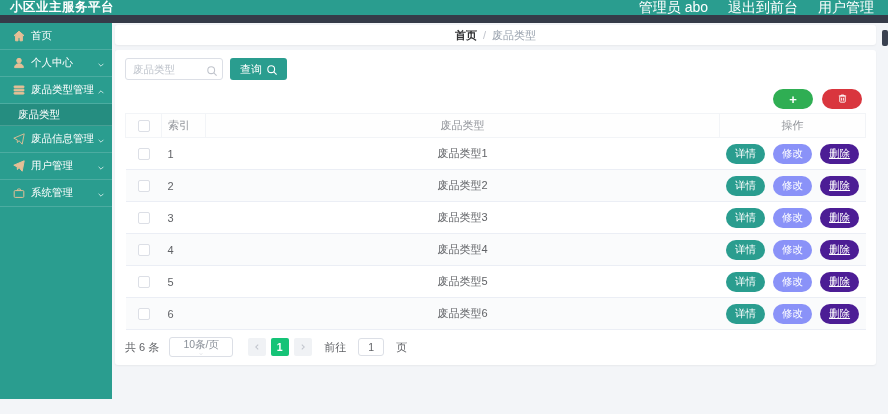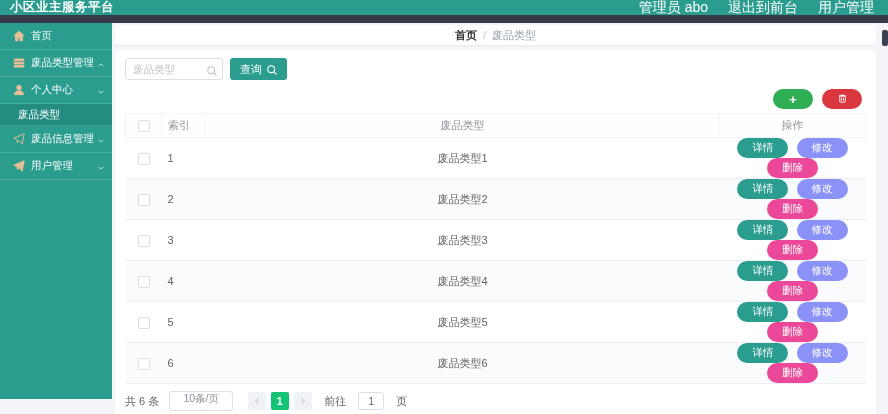--- a/index.html
+++ b/index.html
@@ -90,26 +90,26 @@
   th.col-idx, td.col-idx { width:44px; text-align:left; padding-left:6px; }
   th.col-type, td.col-type { text-align:center; }
   th.col-act, td.col-act { width:146px; text-align:center; }
   tbody td { height:32px; border-bottom:1px solid #ebeef5; color:#606266; }
   tbody tr:nth-child(even) { background:#fafbfc; }
   .cb {
     display:inline-block; width:12px; height:12px; border:1px solid #dcdfe6;
     border-radius:2px; background:#fff; vertical-align:middle; cursor:pointer;
   }
   .pill {
-    height:20px; border:none; border-radius:10px; padding:0 15px; margin:0 2.5px;
+    height:20px; border:none; border-radius:10px; padding:0 9px; margin:0 2.5px;
     color:#fff; font-size:10.5px; cursor:pointer; font-family:inherit;
   }
   .pill.detail { background:#2a9d8f; }
   .pill.edit { background:#8a92f8; }
-  .pill.delete { background:#ec4899; }
+  .pill.delete { background:#4c1d95;text-decoration:underline; }
   
   .pager { display:flex; align-items:center; margin-top:7px; font-size:11px; color:#606266; }
   .pager .total { margin-right:10px; }
   .size-select {
     width:64px; height:20px; border:1px solid #dcdfe6; border-radius:3px;
     display:flex; align-items:center; justify-content:space-between;
     padding:0 5px; color:#8a9099; font-size:10.5px; cursor:pointer; margin-right:12px;
     background:#fff;
     flex-direction:column;
   }
@@ -153,48 +153,48 @@
         <svg viewBox="0 0 12 12">
             <path d="M6 1.2 L11 5.6 H9.4 V10.8 H7 V7.6 H5 V10.8 H2.6 V5.6 H1 Z"></path>
           </svg>
       </span>
       <span>首页</span>
     </div>
 
     <div class="side-item">
       <span class="ico">
         <svg viewBox="0 0 12 12">
+            <circle cx="6" cy="3.6" r="2.3"></circle>
+            <path d="M1.6 10.6 C1.6 8 3.6 6.7 6 6.7 C8.4 6.7 10.4 8 10.4 10.6 Z"></path>
+          </svg>
+      </span>
+      <span>个人中心</span>
+      <span class="chev">
+        <svg viewBox="0 0 10 10">
+            <polyline points="2,3.5 5,6.5 8,3.5"></polyline>
+          </svg>
+      </span>
+    </div>
+
+    <div class="side-item">
+      <span class="ico">
+        <svg viewBox="0 0 12 12">
             <rect x="1" y="2" width="10" height="1.7" rx=".5"></rect>
             <rect x="1" y="5.2" width="10" height="1.7" rx=".5"></rect>
             <rect x="1" y="8.4" width="10" height="1.7" rx=".5"></rect>
           </svg>
       </span>
       <span>废品类型管理</span>
       <span class="chev">
         <svg viewBox="0 0 10 10">
             <polyline points="2,6.5 5,3.5 8,6.5"></polyline>
           </svg>
       </span>
     </div>
 
-    <div class="side-item">
-      <span class="ico">
-        <svg viewBox="0 0 12 12">
-            <circle cx="6" cy="3.6" r="2.3"></circle>
-            <path d="M1.6 10.6 C1.6 8 3.6 6.7 6 6.7 C8.4 6.7 10.4 8 10.4 10.6 Z"></path>
-          </svg>
-      </span>
-      <span>个人中心</span>
-      <span class="chev">
-        <svg viewBox="0 0 10 10">
-            <polyline points="2,3.5 5,6.5 8,3.5"></polyline>
-          </svg>
-      </span>
-    </div>
-
     <div class="side-sub">
       <span>废品类型</span>
     </div>
 
     <div class="side-item">
       <span class="ico outline">
         <svg viewBox="0 0 12 12" stroke-width=".9">
             <path d="M0.8 5.2 L11.2 0.8 L9.2 11.2 L6 7.6 L4.4 9.6 L4.2 6.8 Z"></path>
           </svg>
       </span>
@@ -213,20 +213,34 @@
           </svg>
       </span>
       <span>用户管理</span>
       <span class="chev">
         <svg viewBox="0 0 10 10">
             <polyline points="2,3.5 5,6.5 8,3.5"></polyline>
           </svg>
       </span>
     </div>
 
+    <div class="side-item">
+      <span class="ico outline">
+        <svg viewBox="0 0 12 12" stroke-width="1">
+            <rect x="1.2" y="3.6" width="9.6" height="6.8" rx="1"></rect>
+            <path d="M4.4 3.6 V2.8 Q4.4 2 5.2 2 H6.8 Q7.6 2 7.6 2.8 V3.6"></path>
+          </svg>
+      </span>
+      <span>系统管理</span>
+      <span class="chev">
+        <svg viewBox="0 0 10 10">
+            <polyline points="2,3.5 5,6.5 8,3.5"></polyline>
+          </svg>
+      </span>
+    </div>
 
   </div>
 
   <div class="main">
 
     <div class="crumb-card">
       <span class="crumb-root">首页</span>
       <span class="crumb-sep">/</span>
       <span class="crumb-cur">废品类型</span>
     </div>

